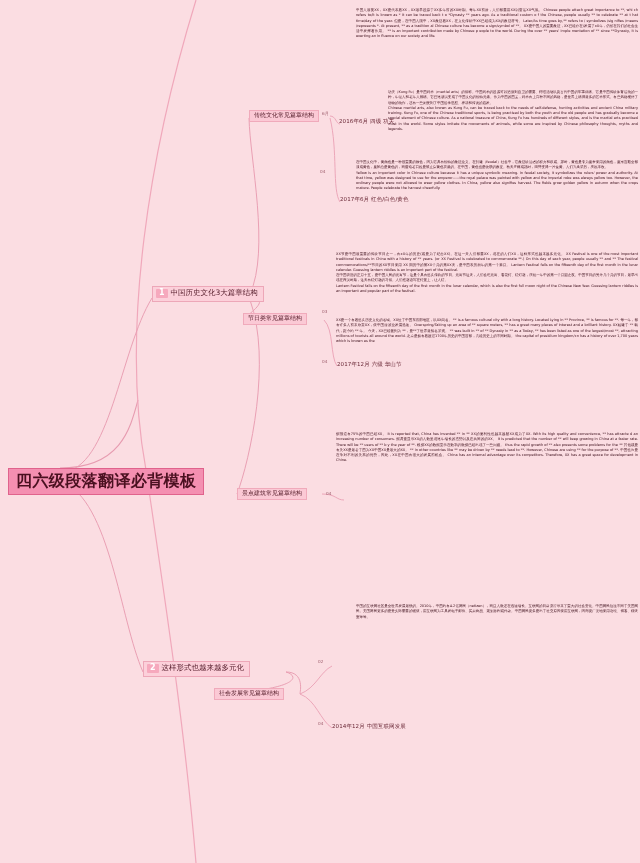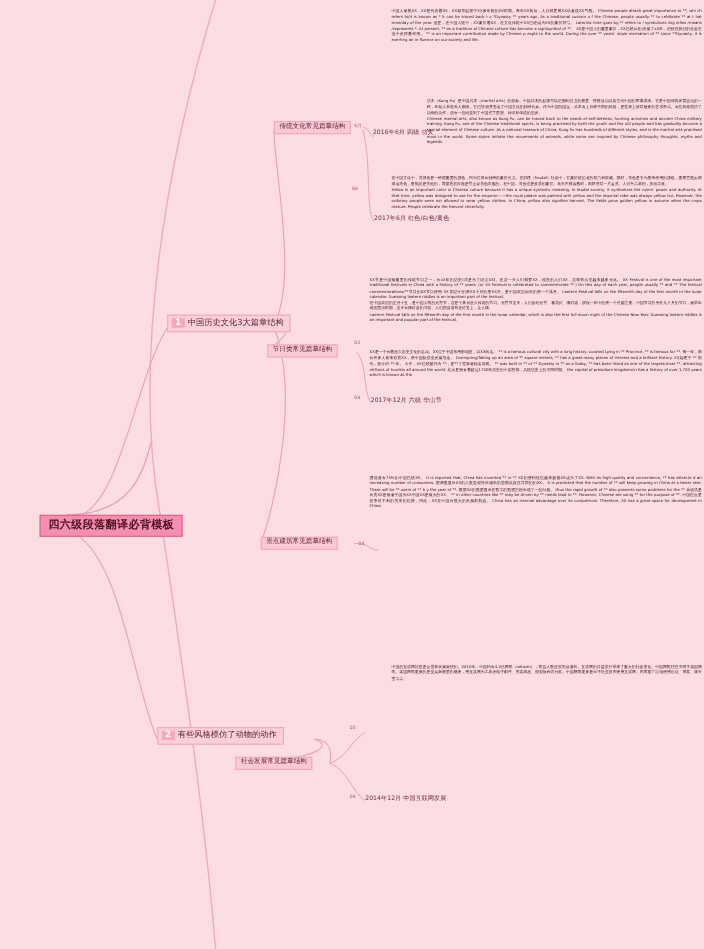--- a/index.html
+++ b/index.html
@@ -14,27 +14,26 @@
   svg.links{position:absolute;left:0;top:0;width:640px;height:863px;pointer-events:none;}
 
   .node{position:absolute;box-sizing:border-box;}
 
   
   .root{
     left:8px;top:468px;
     background:#f48fb1;
     border:1px solid #e0628c;
     padding:3px 7px 4px 7px;
-    font-size:10px;
+    font-size:16px;
     font-weight:bold;
     color:#4a1020;
     letter-spacing:0.4px;
     white-space:nowrap;
     line-height:1.1;
-    margin-left:28px;
   }
 
   
   .lvl1{
     background:#fcd0da;
     border:1px solid #eda7b8;
     padding:2px 5px 3px 3px;
     font-size:7.5px;
     color:#5a2230;
     white-space:nowrap;
@@ -149,21 +148,21 @@
     <span>四六级段落翻译必背模板</span>
   </div>
 
   <div class="node lvl1" id="b1">
     <span class="num">1</span>
     <span>中国历史文化3大篇章结构</span>
   </div>
 
   <div class="node lvl1" id="b2">
     <span class="num">2</span>
-    <span>有些风格模仿了动物的动作</span>
+    <span>这样形式也越来越多元化</span>
   </div>
 
   <div class="node lvl2" id="s1">
     <span>传统文化常见篇章结构</span>
   </div>
   <div class="node lvl2" id="s2">
     <span>节日类常见篇章结构</span>
   </div>
   <div class="node lvl2" id="s3">
     <span>景点建筑常见篇章结构</span>

